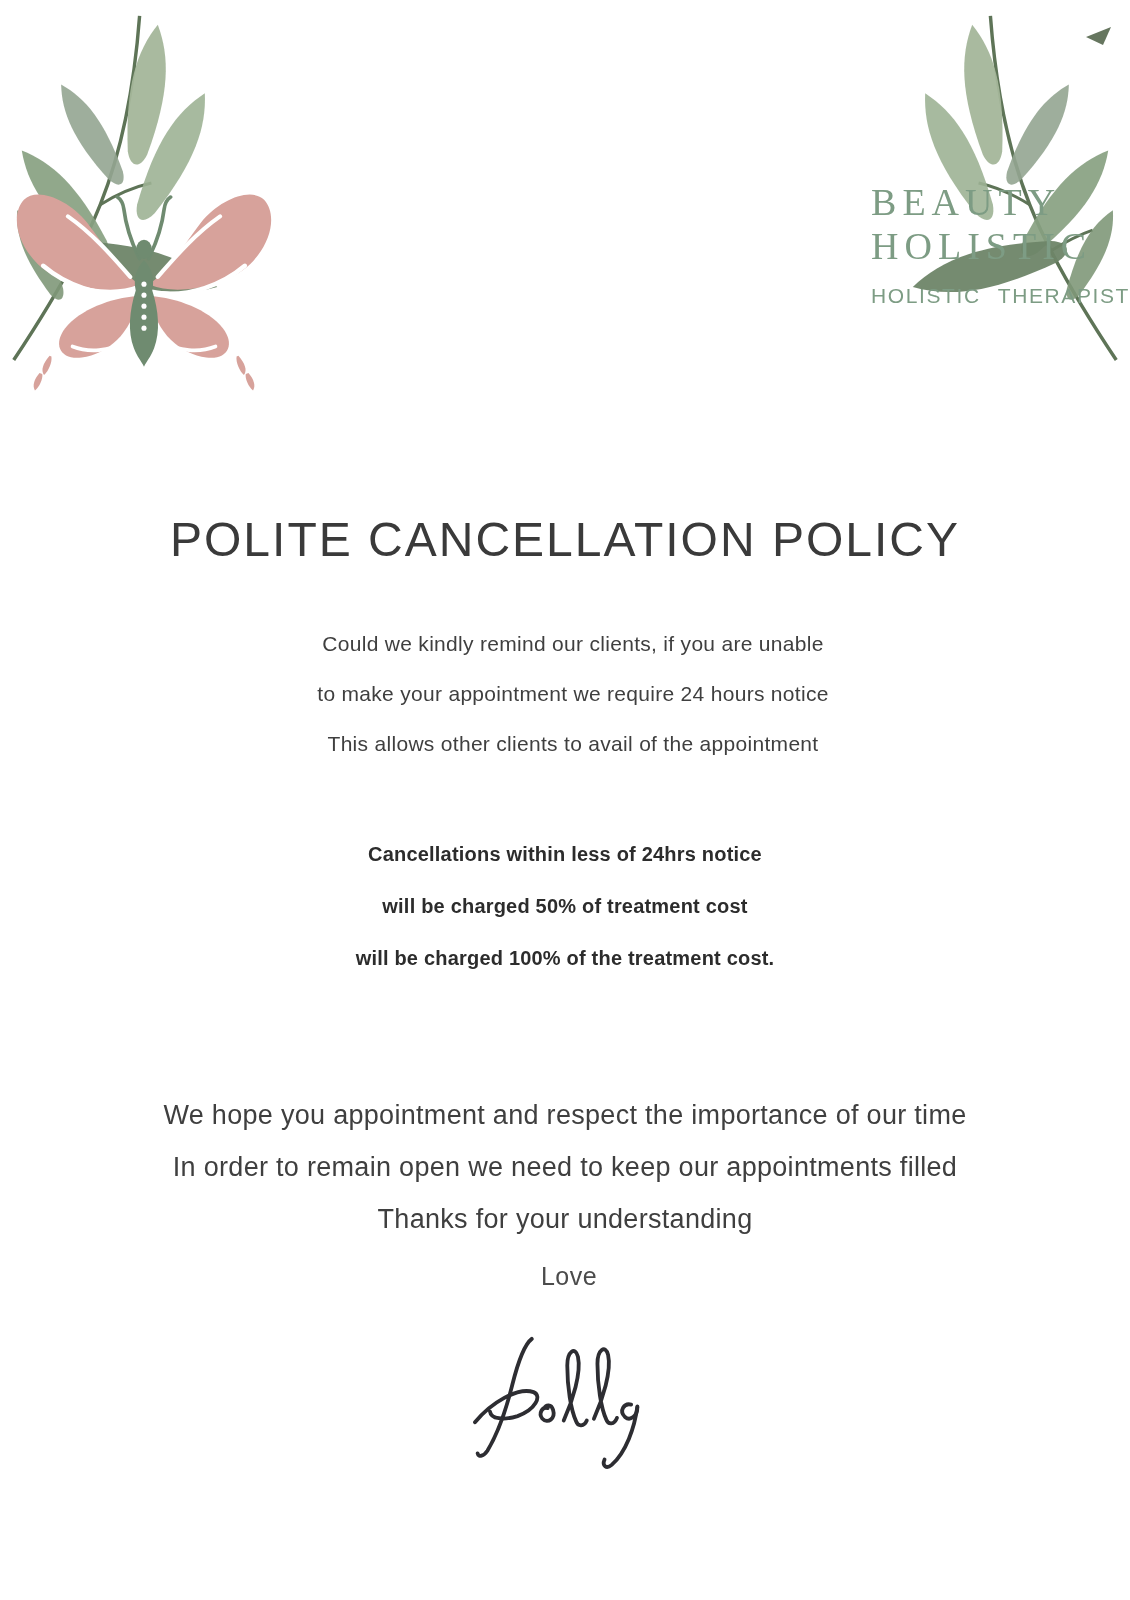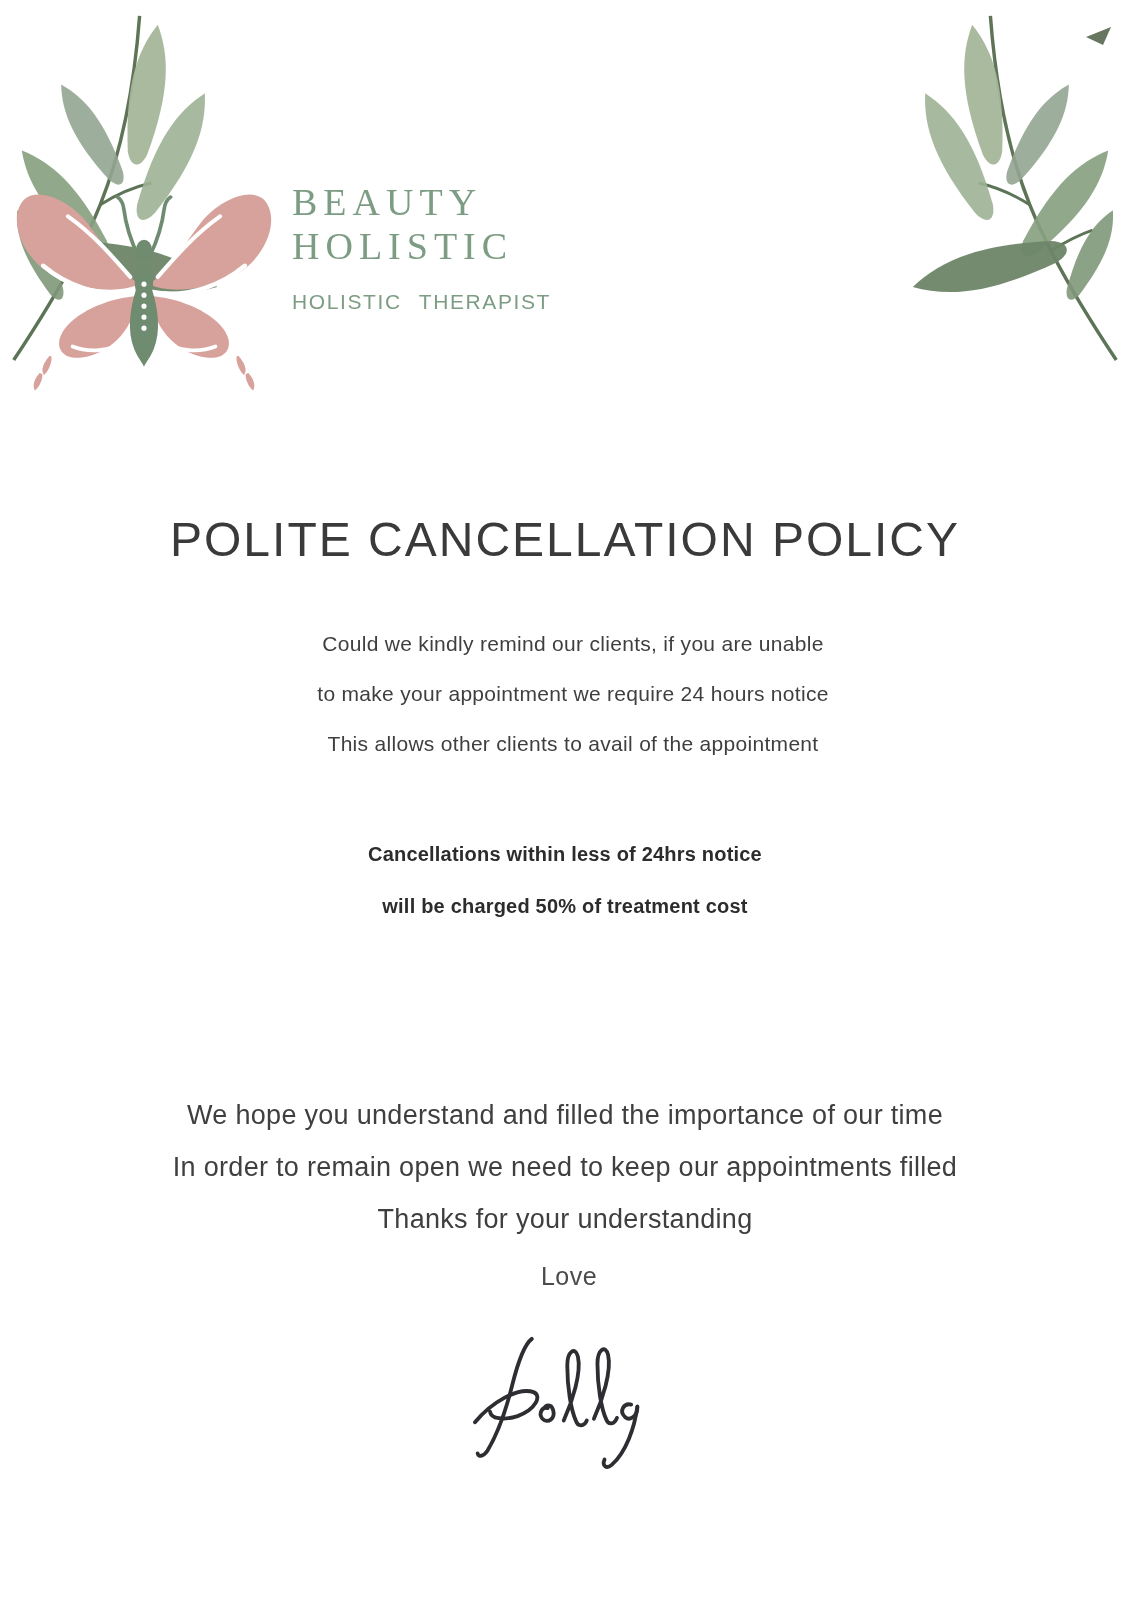--- a/index.html
+++ b/index.html
@@ -11,26 +11,26 @@
   
   .branch { position:absolute; top:0; }
   .branch svg { display:block; width:236px; height:368px; }
   .branch-left  { left:-2px; }
   .branch-right { right:-2px; transform:scaleX(-1); }
   .leaf-tip { position:absolute; left:1086px; top:26px; }
   .leaf-tip svg { display:block; }
 
   
   .logo-row { position:absolute; top:176px; left:0; width:100%;
-    display:flex; justify-content:flex-start; align-items:flex-start; }
+    display:flex; justify-content:space-between; align-items:flex-start; }
   .butterfly svg { width:288px; height:220px; display:block; }
   .logo-text { margin-left:4px; padding-top:4px; text-align:left; }
   .brand { font-family:"Liberation Serif","DejaVu Serif",serif;
     font-size:38px; line-height:1.16; letter-spacing:6px; color:#7d9c84; }
-  .sub1 { margin-top:22px; font-size:21px; letter-spacing:1.6px;
+  .sub1 { margin-top:16px; font-size:21px; letter-spacing:1.6px;
     word-spacing:10px; color:#7d9c84; }
   .sub2 { margin-top:13px; font-size:21px; letter-spacing:1.6px;
     line-height:1.35; color:#7d9c84; }
 
   
   .title { position:absolute; top:512px; left:0; width:100%; margin:0;
     text-align:center; font-size:48px; font-weight:200; letter-spacing:2px;
     color:#3a3a3a; }
 
   
@@ -136,24 +136,25 @@
 
   <div class="block intro">
     <div class="line">Could we kindly remind our clients, if you are unable</div>
     <div class="line">to make your appointment we require 24 hours notice</div>
     <div class="line">This allows other clients to avail of the appointment</div>
   </div>
 
   <div class="block policy">
     <div class="line">Cancellations within less of 24hrs notice</div>
     <div class="line">will be charged 50% of treatment cost</div>
+    <div class="line">will be charged 100% of the treatment cost.</div>
   </div>
 
   <div class="block closing">
-    <div class="line">We hope you understand and filled the importance of our time</div>
+    <div class="line">We hope you appointment and respect the importance of our time</div>
     <div class="line">In order to remain open we need to keep our appointments filled</div>
     <div class="line">Thanks for your understanding</div>
   </div>
 
   <div class="love">Love</div>
 
   <div class="signature">
     <svg viewBox="0 0 220 160">
       <g fill="none" stroke="#2d2d32" stroke-width="4.3" stroke-linecap="round" stroke-linejoin="round">
         <path d="M72,10 C64,16 56,38 50,62 C43,90 34,116 22,136 C18,142 12,144 11,139"></path>

